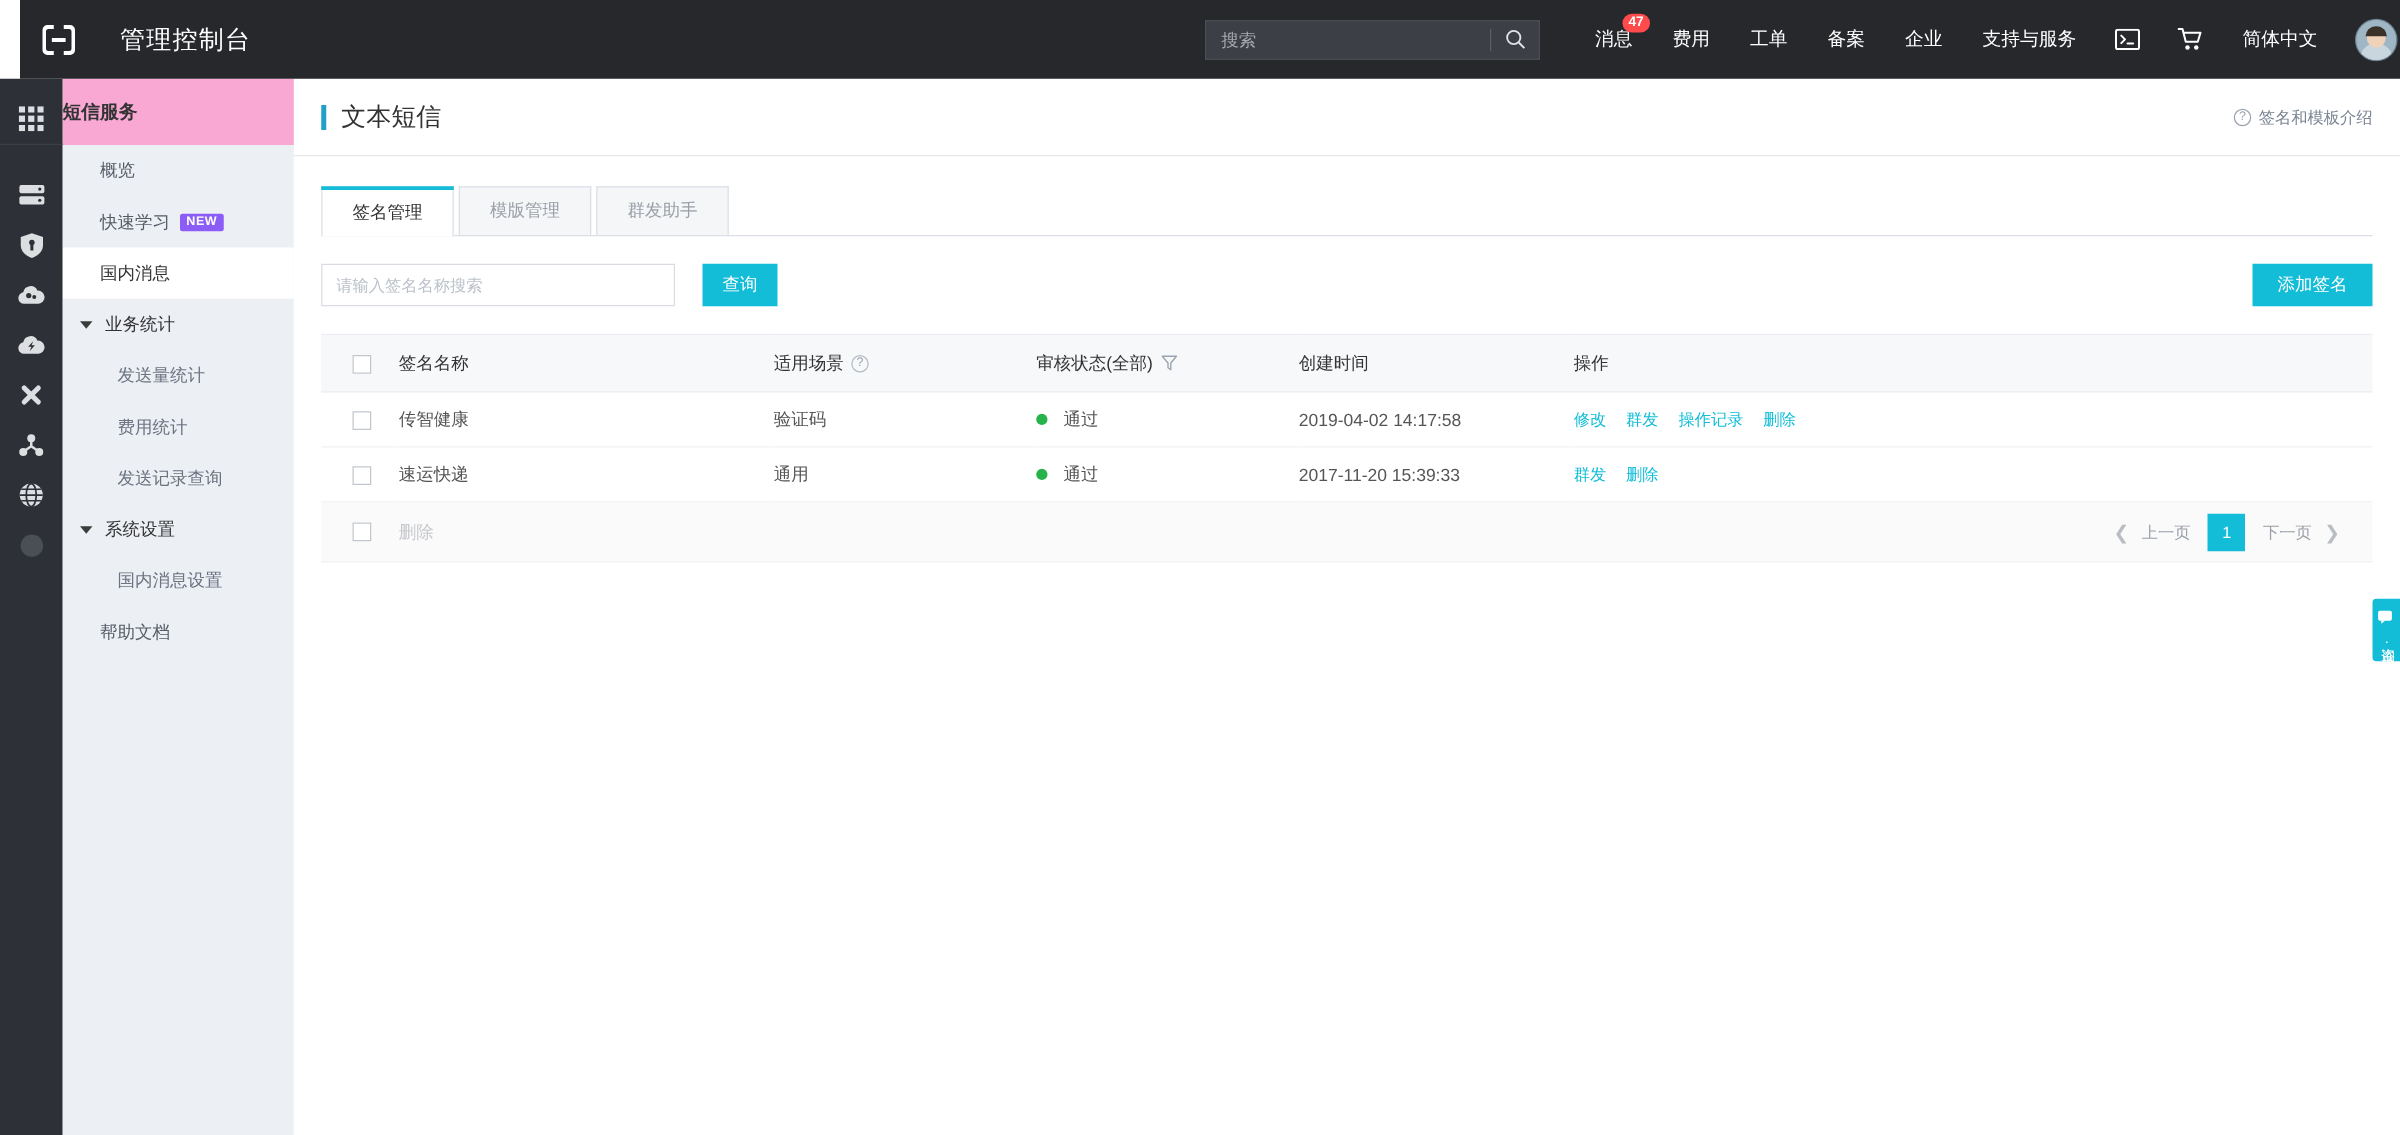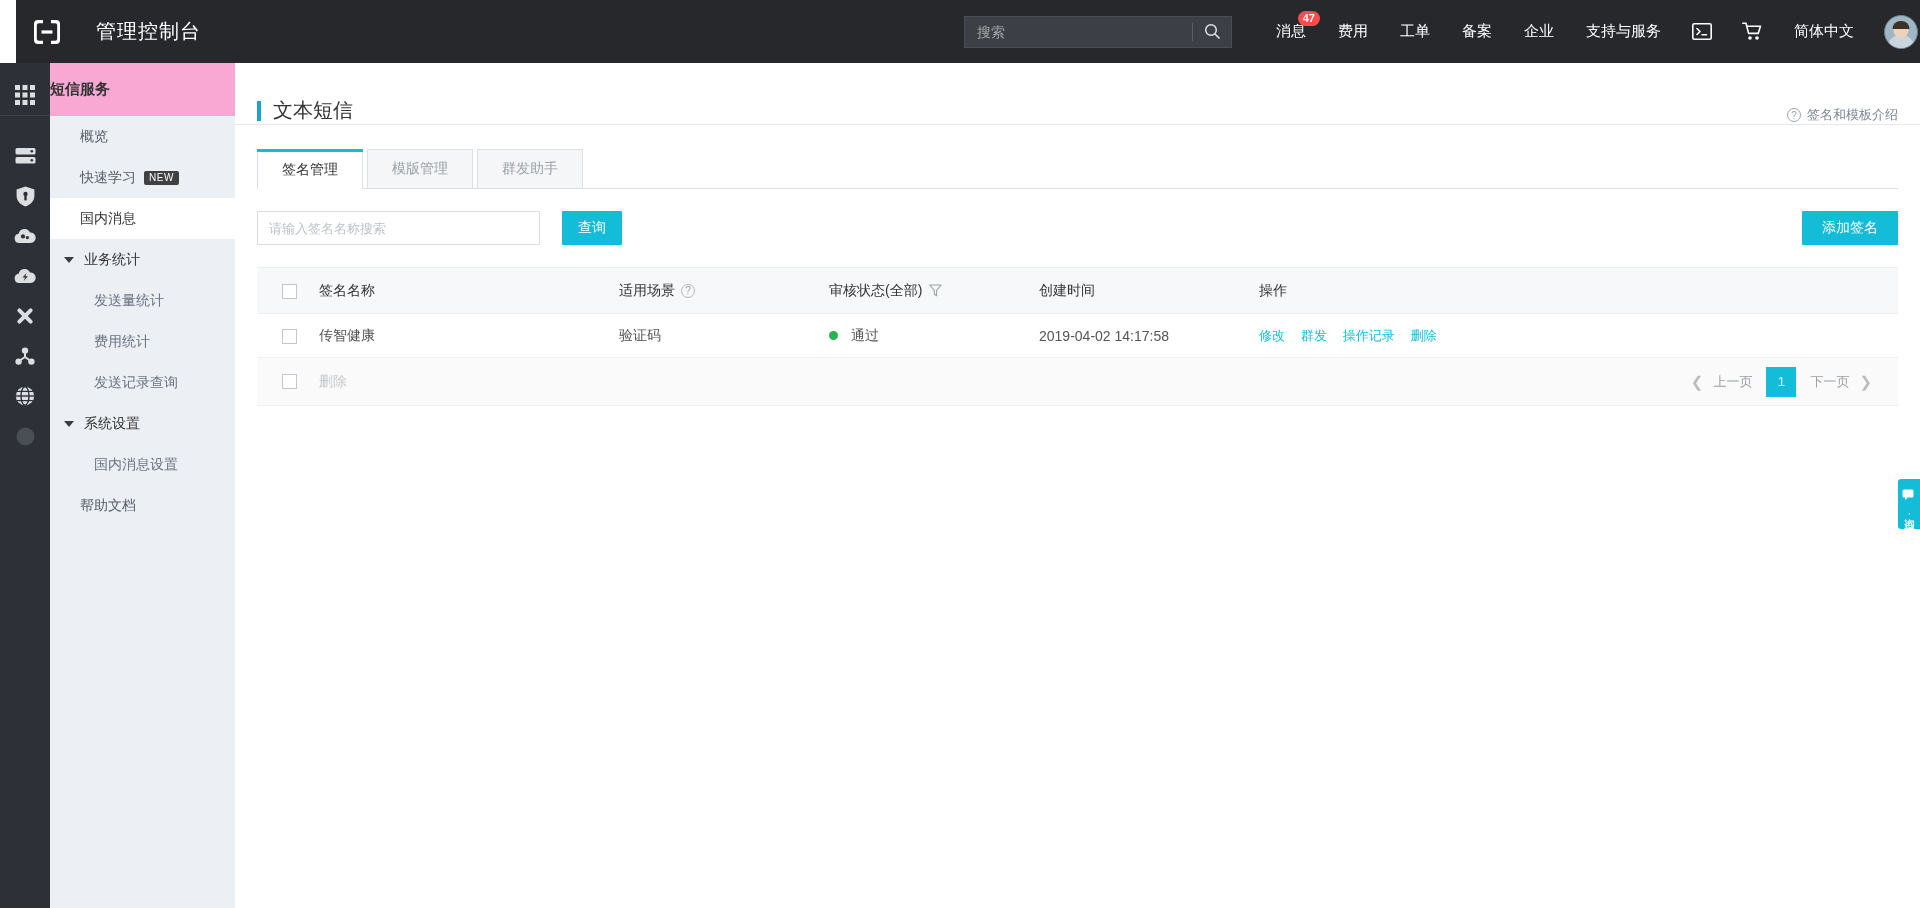--- a/index.html
+++ b/index.html
@@ -188,43 +188,43 @@
   .side-item.sub { padding-left: 44px; color: #6b7280; }
   .caret {
     display: inline-block;
     width: 0; height: 0;
     border-left: 5px solid transparent;
     border-right: 5px solid transparent;
     border-top: 6px solid #3c3c3c;
     margin-right: 10px;
   }
   .tag-new {
-    background: #404040;
+    background: #8b5cf6;
     color: #fff;
     font-size: 10px;
-    font-weight: normal;
+    font-weight: bold;
     line-height: 14px;
     padding: 0 5px;
     border-radius: 2px;
     margin-left: 8px;
     letter-spacing: .5px;
   }
 
   
   .main {
     position: absolute;
     top: 63px; left: 235px;
     width: 1685px; height: 845px;
     background: #ffffff;
     overflow: hidden;
   }
   .page-head {
     height: 62px;
     border-bottom: 1px solid #e8e8e8;
-    display: flex; align-items: flex-end;
+    display: flex; align-items: center;
     padding: 0 22px 0 22px;
     background: #fff;
   }
   .page-title-wrap { display: flex; align-items: center; }
   .title-bar {
     width: 4px; height: 20px;
     background: #20a0c8;
     margin-right: 12px;
   }
   .page-title {
@@ -739,20 +739,36 @@
             <span>通过</span>
           </td>
           <td>2019-04-02 14:17:58</td>
           <td>
             <a class="act-link">修改</a>
             <a class="act-link">群发</a>
             <a class="act-link">操作记录</a>
             <a class="act-link">删除</a>
           </td>
         </tr>
+        <tr>
+          <td class="col-check">
+            <span class="cb"></span>
+          </td>
+          <td>速运快递</td>
+          <td>通用</td>
+          <td>
+            <span class="dot-green"></span>
+            <span>通过</span>
+          </td>
+          <td>2017-11-20 15:39:33</td>
+          <td>
+            <a class="act-link">群发</a>
+            <a class="act-link">删除</a>
+          </td>
+        </tr>
       </tbody>
     </table>
 
     <div class="table-footer">
       <span class="cb"></span>
       <span class="del-disabled">删除</span>
       <div class="row-spacer"></div>
       <div class="pager">
         <span class="pg-arrow">❮</span>
         <span class="pg-text">上一页</span>

